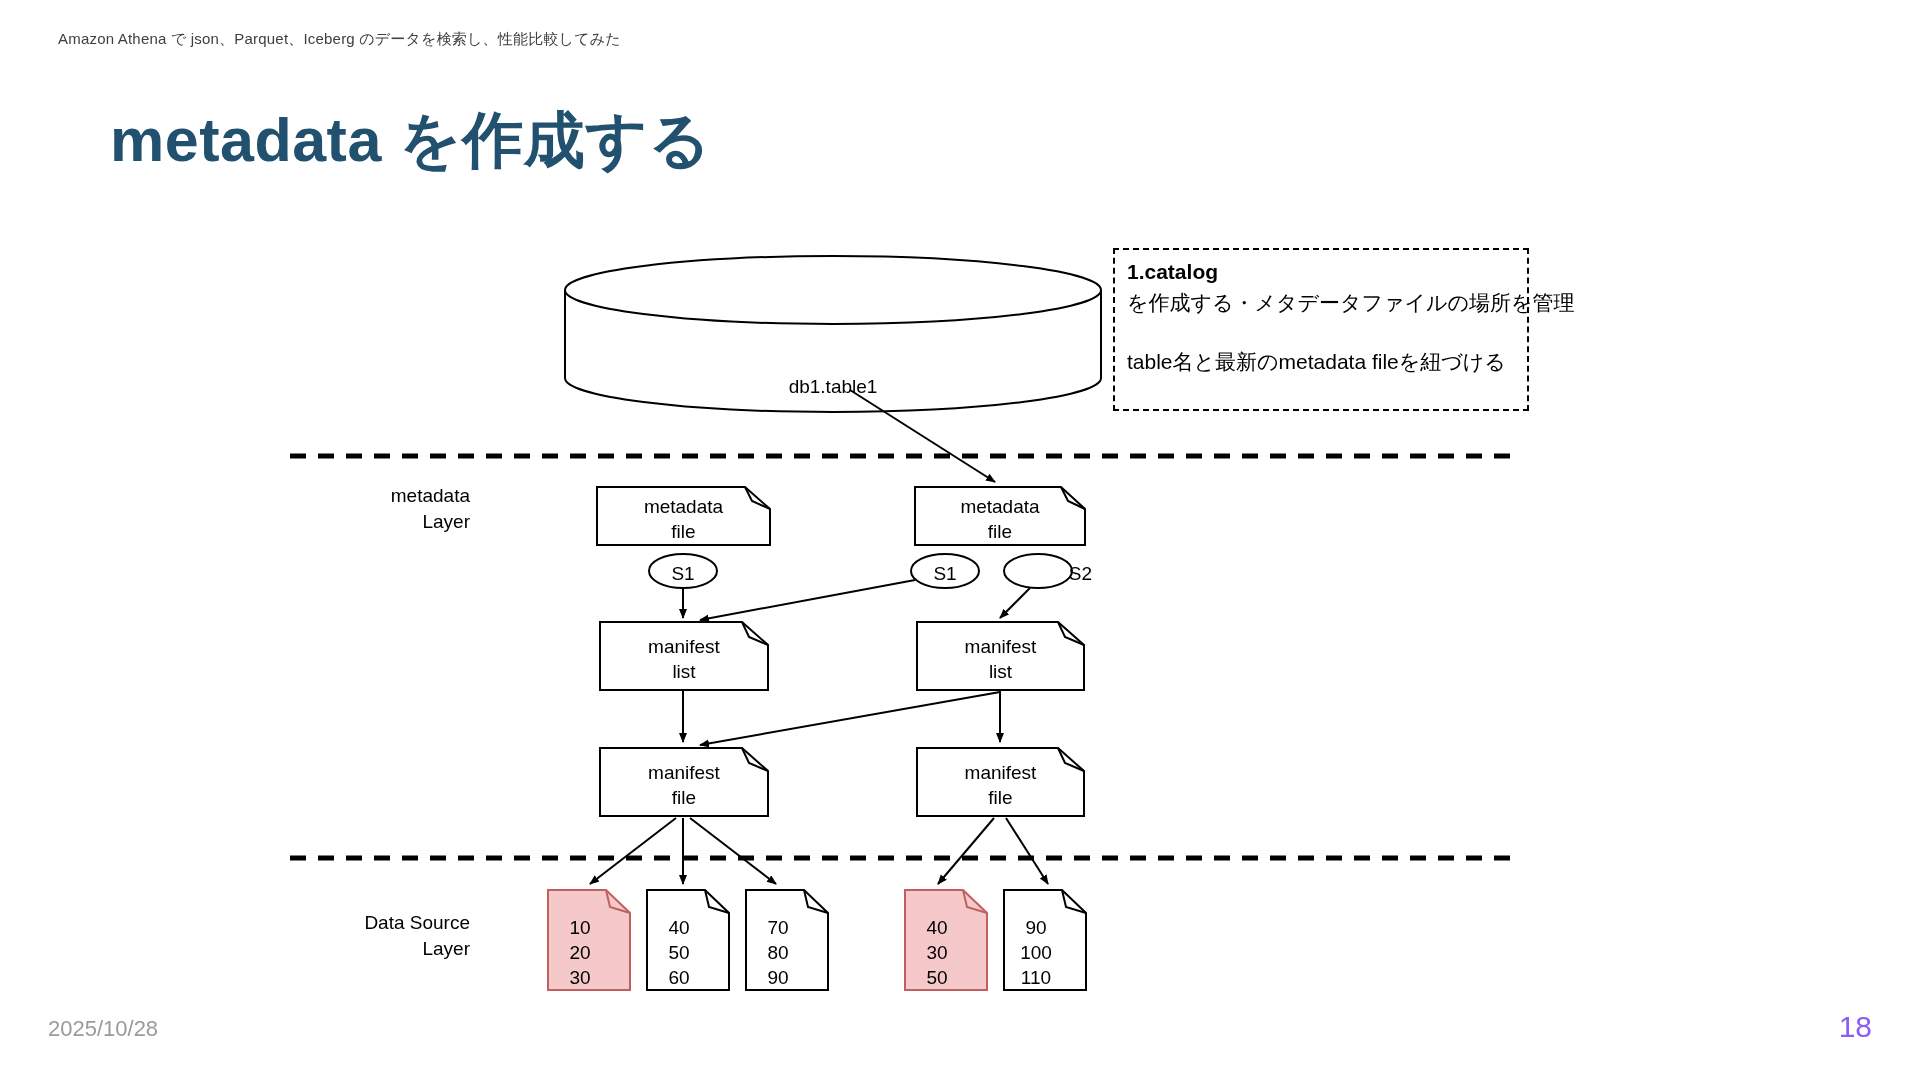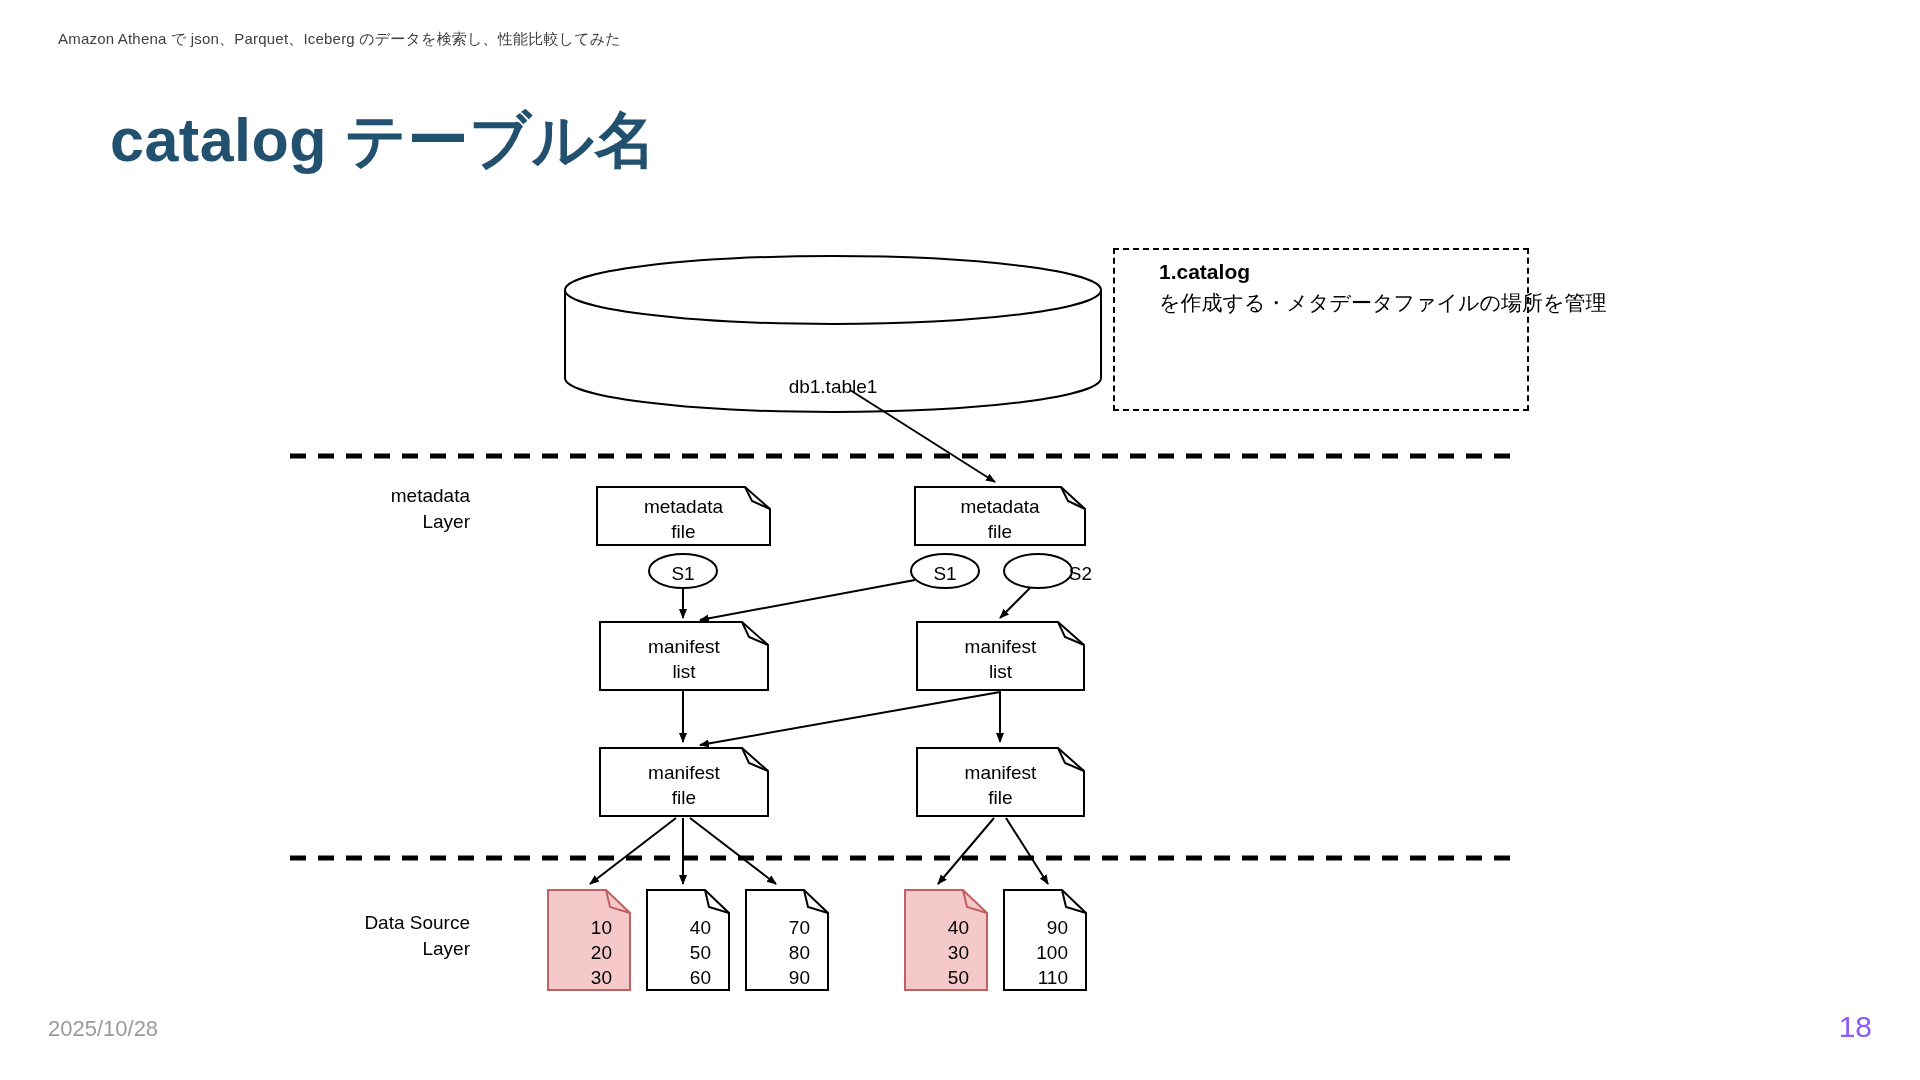--- a/index.html
+++ b/index.html
@@ -93,42 +93,41 @@
     height: 163px;
     border: 2px dashed #000;
     box-sizing: border-box;
   }
   .callout-line {
     position: absolute;
     left: 12px;
     font-size: 21px;
     color: #000;
     white-space: nowrap;
-    margin-left: 32px;
   }
   #callout-heading { top: 10px; font-weight: bold; }
   #callout-body1   { top: 39px; }
   #callout-body2   { top: 98px; }
 
   
   .datafile-text {
     position: absolute;
     width: 64px;
-    text-align: right;
+    text-align: center;
     font-size: 19px;
     line-height: 25px;
     white-space: pre;
     pointer-events: none;
   }
 </style>
 </head>
 <body>
 
 <div id="slide-subtitle">Amazon Athena で json、Parquet、Iceberg のデータを検索し、性能比較してみた</div>
-<div id="slide-title">catalog テーブル名</div>
+<div id="slide-title">metadata を作成する</div>
 
 <div id="diagram">
 
   <svg width="1920" height="1080" viewBox="0 0 1920 1080" xmlns="http://www.w3.org/2000/svg">
     <defs>
       <marker id="arrow" markerWidth="12" markerHeight="12" refX="9" refY="4" orient="auto" markerUnits="userSpaceOnUse">
         <path d="M0,0 L10,4 L0,8 z" fill="#000"></path>
       </marker>
     </defs>
 
@@ -250,18 +249,19 @@
   <div class="datafile-text" style="left:905px; top:915px;">40
 30
 50</div>
   <div class="datafile-text" style="left:1004px; top:915px;">90
 100
 110</div>
 
   <div id="callout-box">
     <div class="callout-line" id="callout-heading">1.catalog</div>
     <div class="callout-line" id="callout-body1">を作成する・メタデータファイルの場所を管理</div>
+    <div class="callout-line" id="callout-body2">table名と最新のmetadata fileを紐づける</div>
   </div>
 
 </div>
 
 <div id="slide-date">2025/10/28</div>
 <div id="slide-pagenum">18</div>
 
 </body></html>

